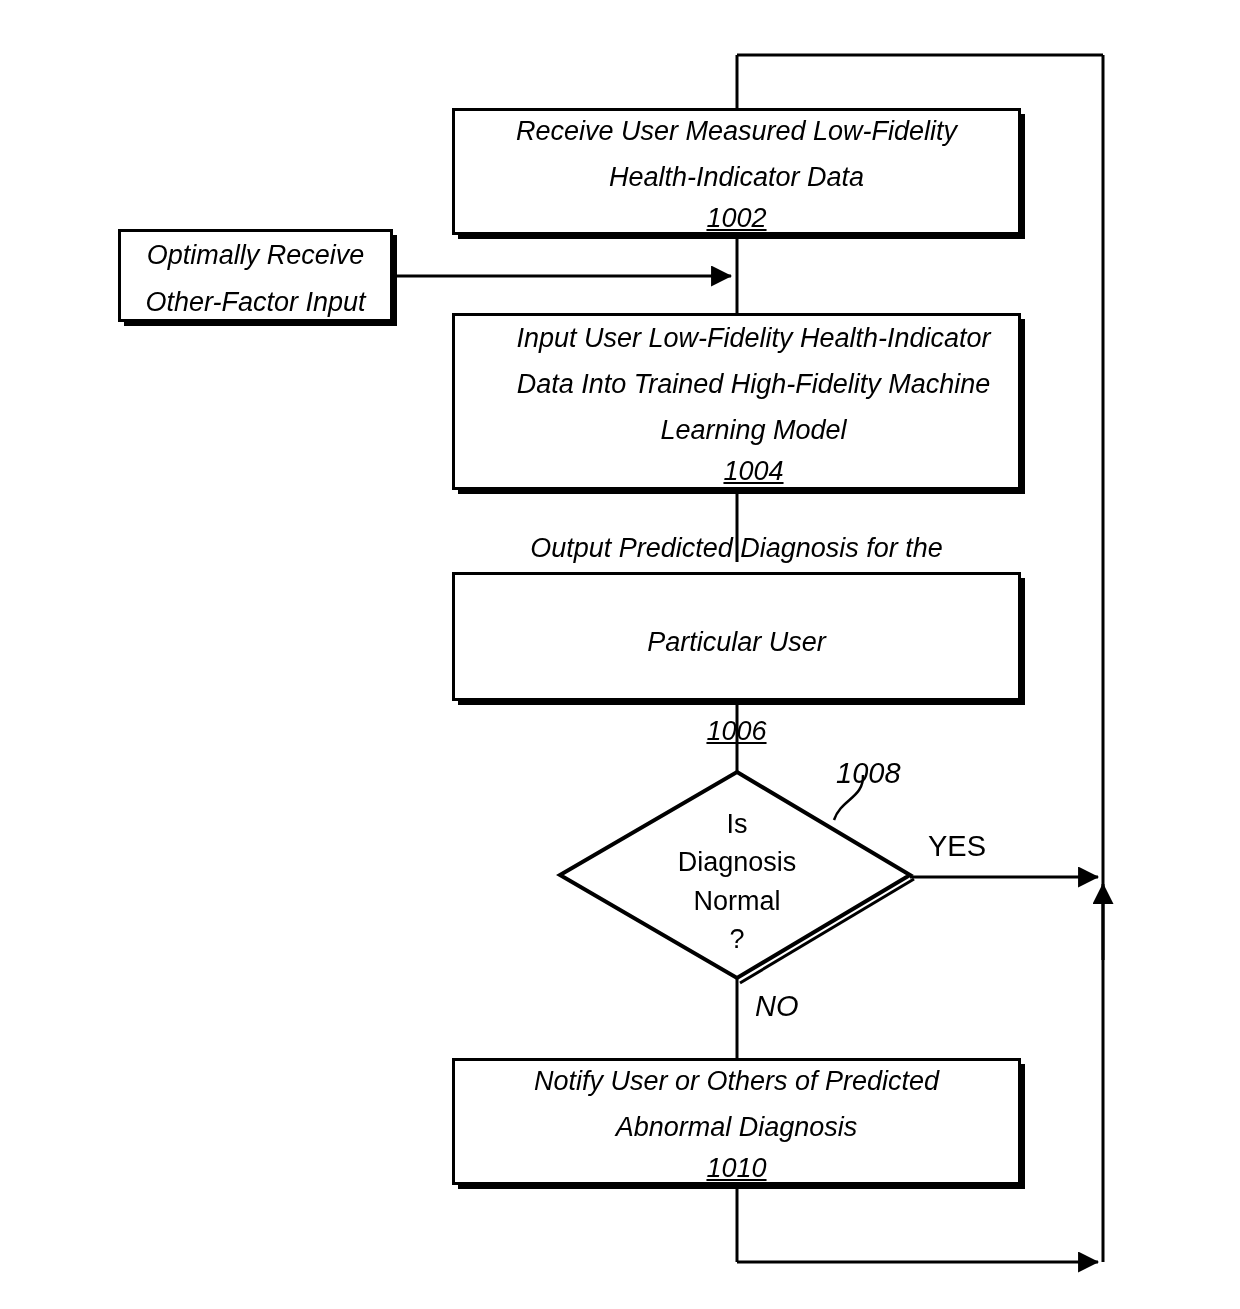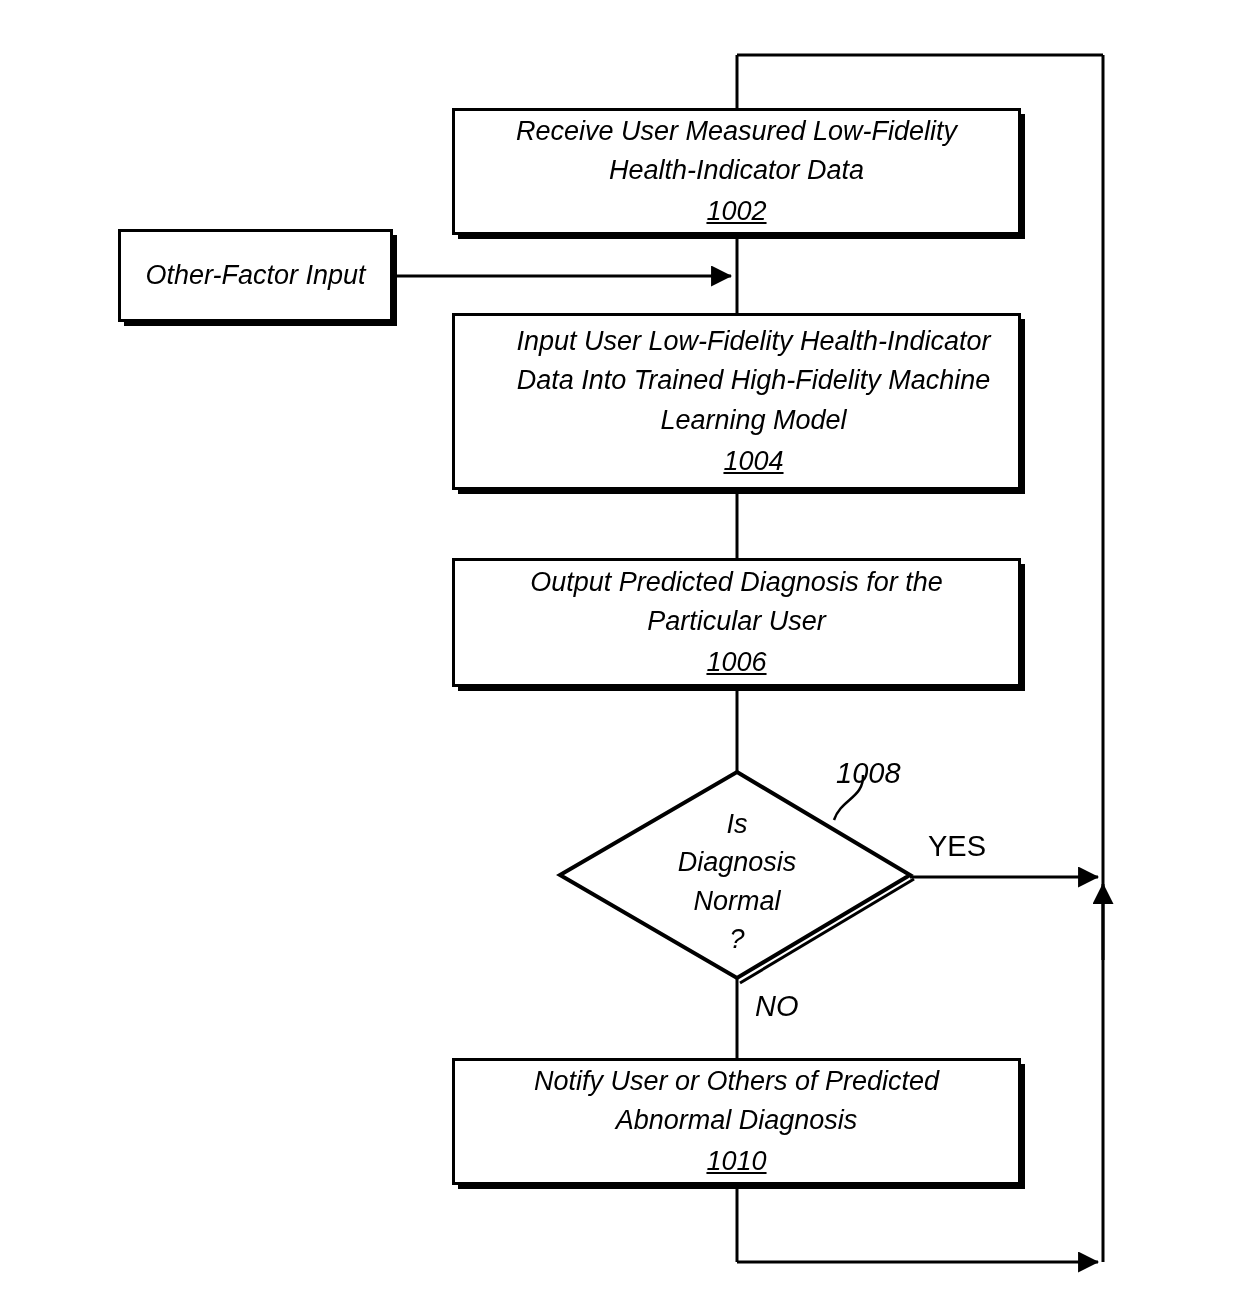--- a/index.html
+++ b/index.html
@@ -38,30 +38,30 @@
     justify-content: center;
     text-align: center;
     font-style: italic;
     font-size: 27px;
     line-height: 1.45;
     color: #000000;
     padding: 4px 10px;
   }
   .proc-box .line {
     white-space: nowrap;
+    margin-top: 7px;
   }
   .ref-num {
     text-decoration: underline;
     font-style: italic;
     margin-top: 2px;
   }
   .diamond-text {
     position: absolute;
     text-align: center;
-    font-style: italic;
     font-size: 27px;
     line-height: 1.42;
     color: #000000;
     pointer-events: none;
   }
   .edge-label {
     position: absolute;
     font-size: 29px;
     color: #000000;
     white-space: nowrap;
@@ -115,37 +115,38 @@
 
     <path d="M 737 978 L 737 1058" stroke="#000000" stroke-width="3" fill="none"></path>
 
     <path d="M 737 1185 L 737 1262" stroke="#000000" stroke-width="3" fill="none"></path>
     <path d="M 737 1262 L 1098 1262" stroke="#000000" stroke-width="3" fill="none" marker-end="url(#arrow)"></path>
 
     <path d="M 863 775 C 864 798, 841 799, 834 820" stroke="#000000" stroke-width="2.5" fill="none"></path>
   </svg>
 
   <div class="proc-box" style="left:118px; top:229px; width:275px; height:93px;">
+    <div class="line">Optimally Receive</div>
     <div class="line">Other-Factor Input</div>
   </div>
 
   <div class="proc-box" style="left:452px; top:108px; width:569px; height:127px;">
     <div class="line">Receive User Measured Low-Fidelity</div>
     <div class="line">Health-Indicator Data</div>
     <div class="ref-num">1002</div>
   </div>
 
   <div class="proc-box" style="left:452px; top:313px; width:569px; height:177px;padding-left:44px;">
     <div class="line">Input User Low-Fidelity Health-Indicator</div>
     <div class="line">Data Into Trained High-Fidelity Machine</div>
     <div class="line">Learning Model</div>
     <div class="ref-num">1004</div>
   </div>
 
-  <div class="proc-box" style="left:452px; top:558px; width:569px; height:129px;">
+  <div class="proc-box" style="left:452px; top:572px; width:569px; height:129px;gap:48px;">
     <div class="line">Output Predicted Diagnosis for the</div>
     <div class="line">Particular User</div>
     <div class="ref-num">1006</div>
   </div>
 
   <div class="diamond-text" style="left:637px; top:805px; width:200px;">
     <div>Is</div>
     <div>Diagnosis</div>
     <div>Normal</div>
     <div>?</div>

